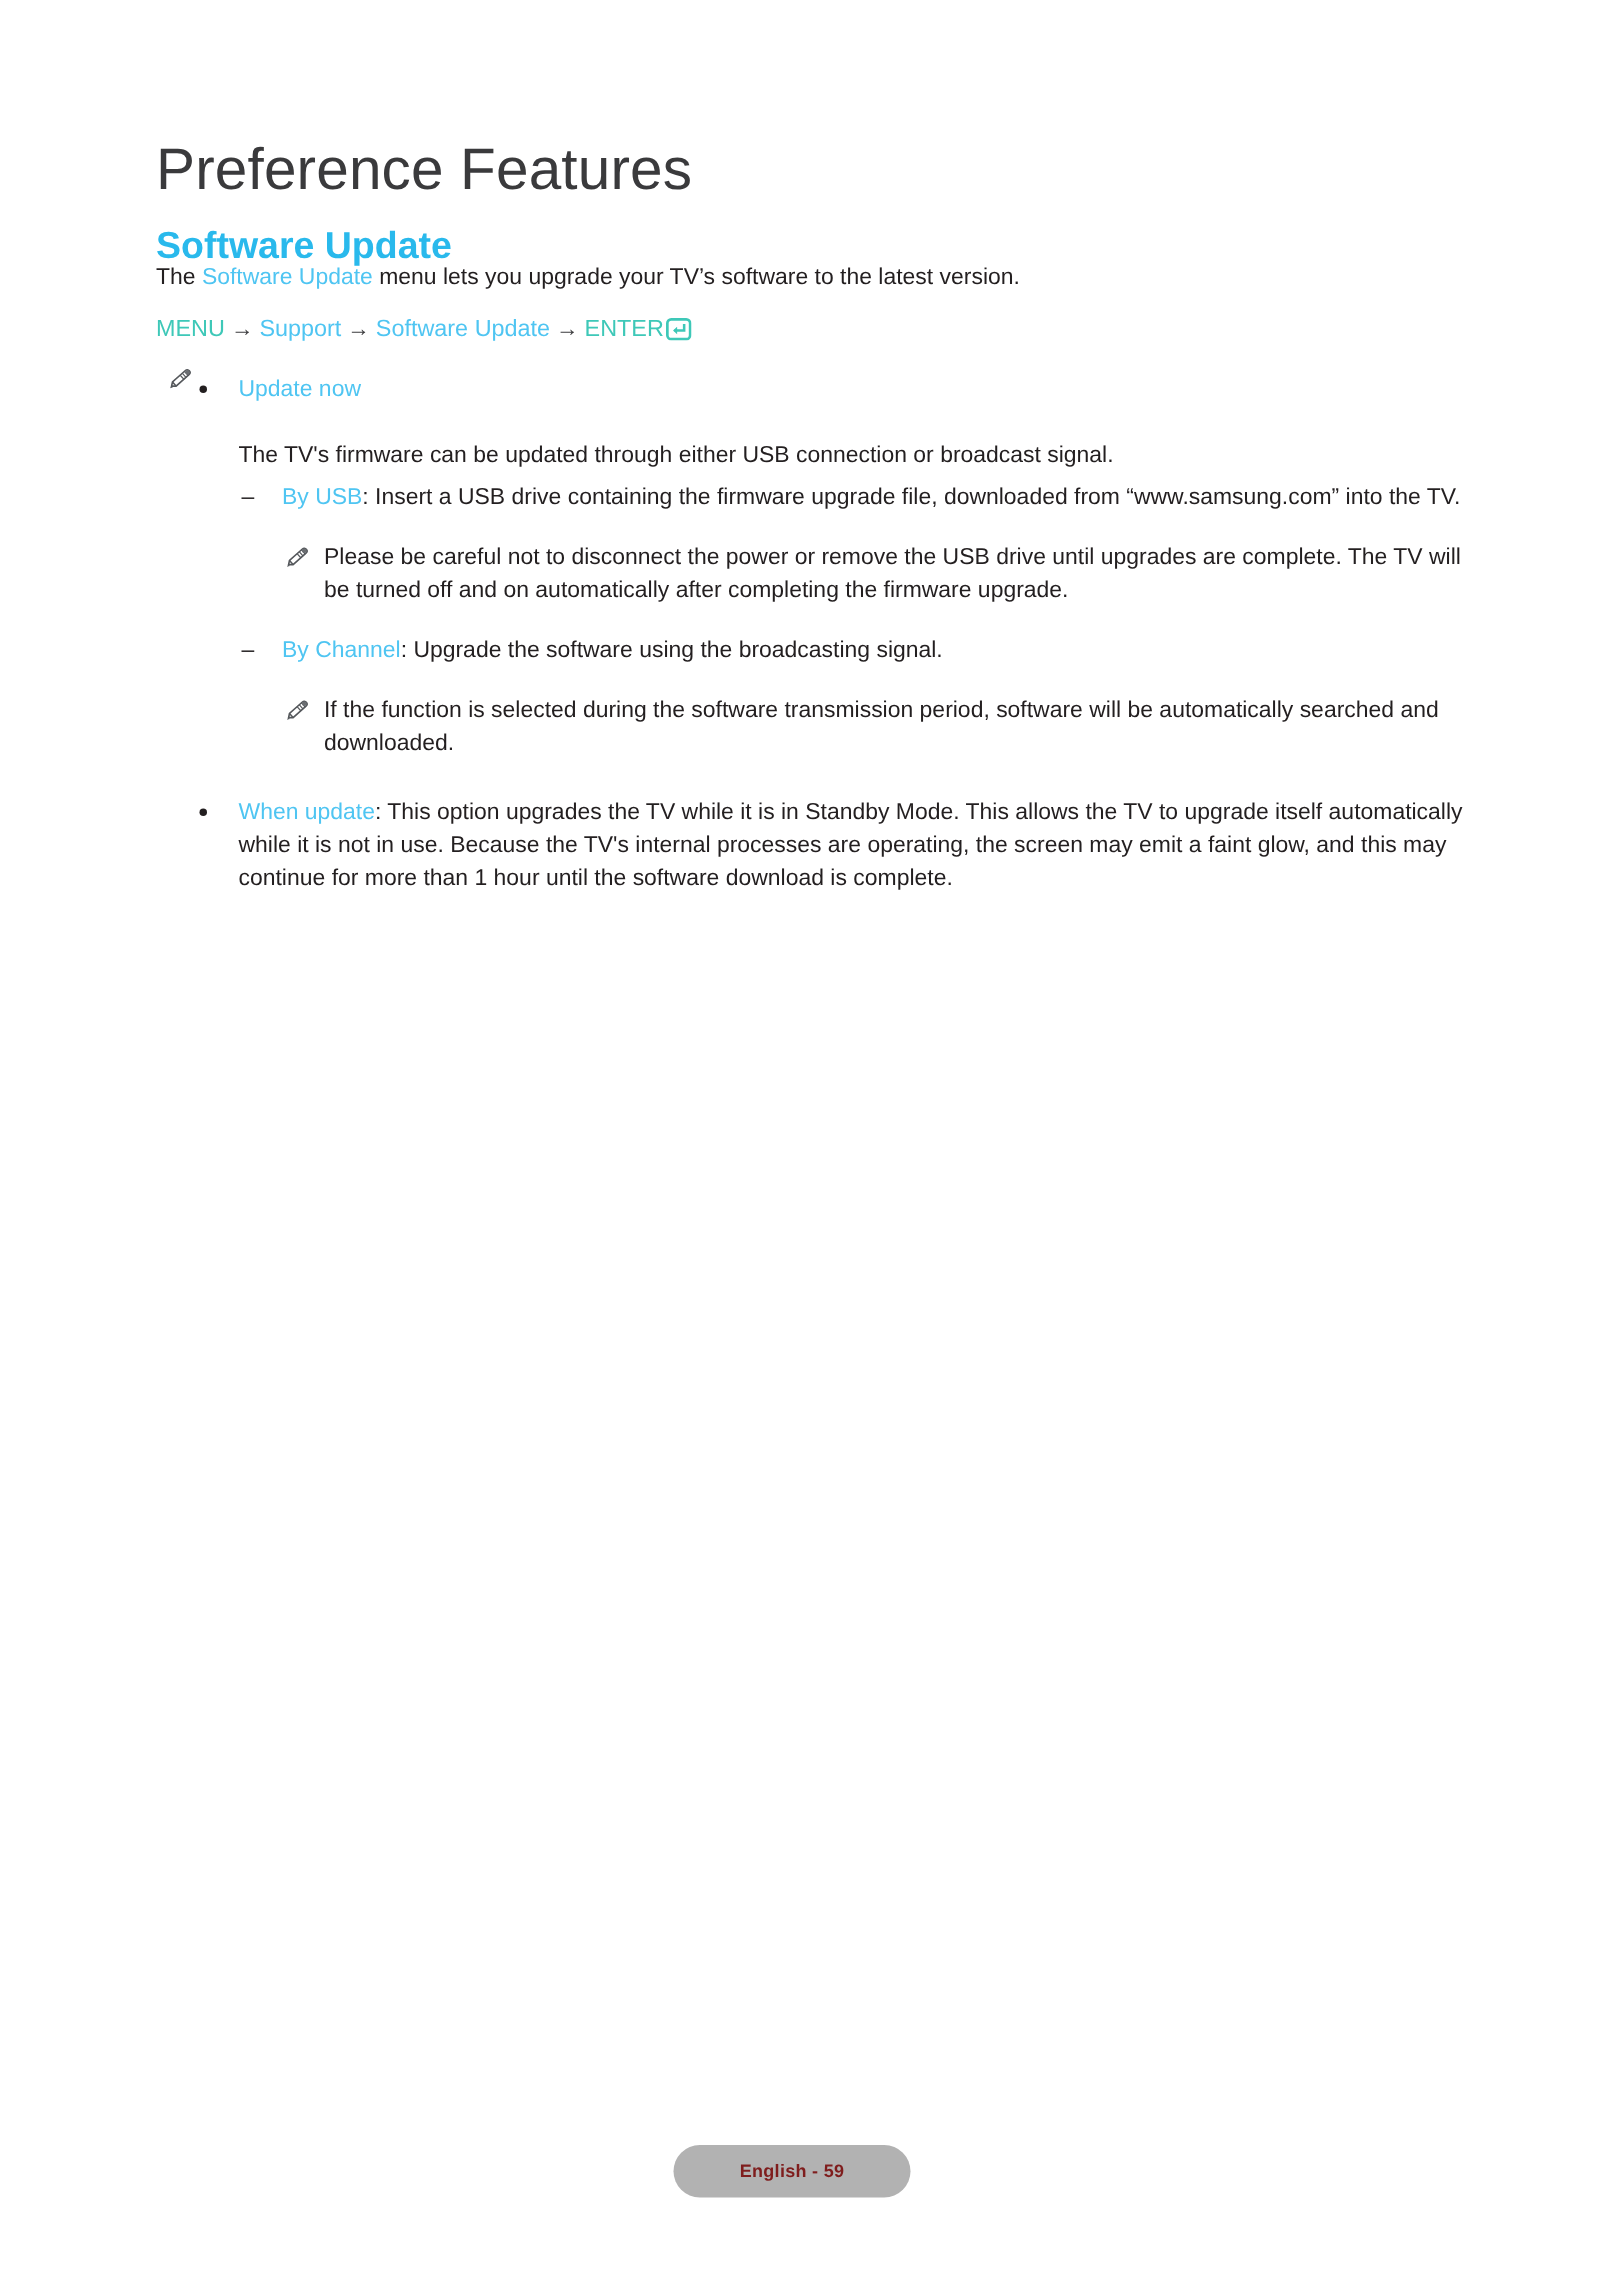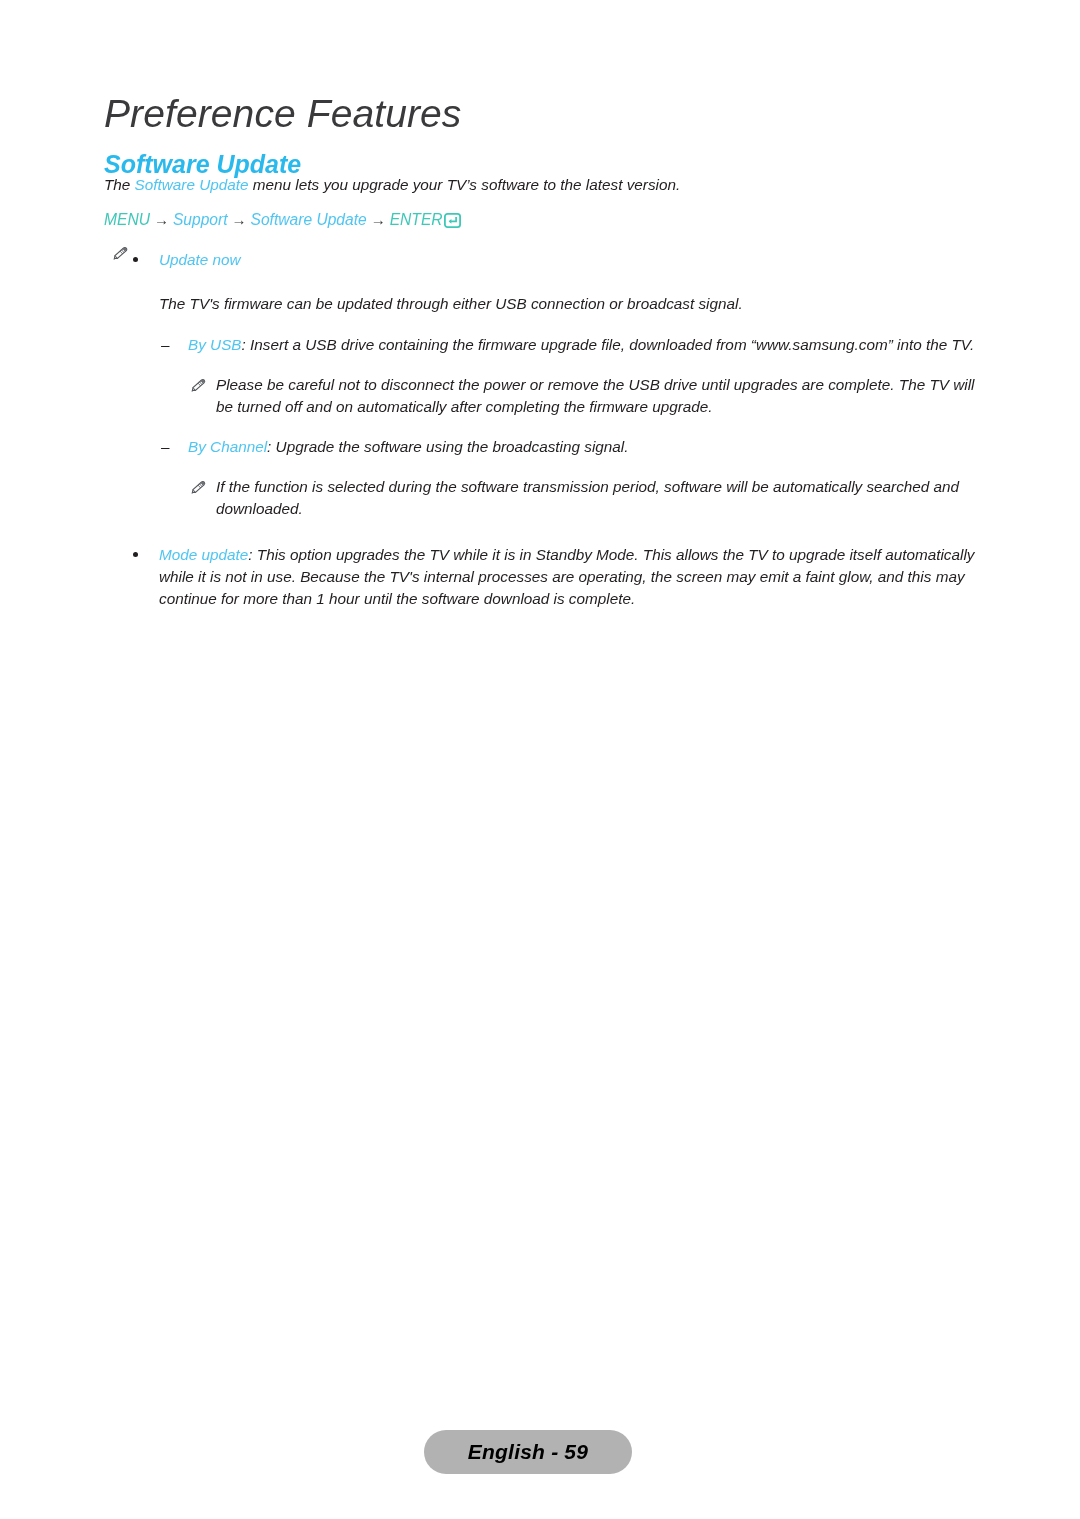--- a/index.html
+++ b/index.html
@@ -16,21 +16,20 @@
     color: #231f20;
     -webkit-font-smoothing: antialiased;
   }
 
   .page {
     position: relative;
     width: 1056px;
     height: 1519px;
     box-sizing: border-box;
     padding: 0;
-    font-style: italic;
   }
 
   
   .chapter-title {
     position: absolute;
     left: 104px;
     top: 68px;
     font-size: 39px;
     font-weight: 300;
     letter-spacing: 0.1px;
@@ -139,38 +138,38 @@
     position: absolute;
     left: 3px;
     top: 0;
     font-size: 15.3px;
     line-height: 22px;
     color: #231f20;
   }
   .dash-l1 { margin-left: 158px; margin-right: 100px; }
 
   
-  .plain-l2 { margin-left: 159px; margin-right: 110px; margin-bottom: 13px; }
+  .plain-l2 { margin-left: 159px; margin-right: 110px; }
 
   .sp-6 { height: 6px; }
   .sp-10 { height: 10px; }
 
   
   .footer {
     position: absolute;
     left: 0;
     right: 0;
     top: 1430px;
     display: flex;
     justify-content: center;
   }
   .page-badge {
     background: #b2b2b2;
-    color: #000000;
-    font-size: 21px;
+    color: #7f1d1d;
+    font-size: 12px;
     font-weight: bold;
     border-radius: 22px;
     padding: 11px 44px 12px 44px;
     letter-spacing: 0.2px;
     line-height: 1;
   }
 </style>
 </head>
 <body>
 
@@ -258,21 +257,21 @@
       <span>If the function is selected during the software transmission period, software will be automatically searched and downloaded.</span>
     </div>
 
     <div class="sp-6"></div>
 
 
     <div class="sp-6"></div>
 
     <div class="row bullet bullet-l1">
       <span class="dot"></span>
-      <span class="kw-blue">Mode update</span><span>: This option upgrades the TV while it is in Standby Mode. This allows the TV to upgrade itself automatically while it is not in use. Because the TV's internal processes are operating, the screen may emit a faint glow, and this may continue for more than 1 hour until the software download is complete.</span>
+      <span class="kw-blue">When update</span><span>: This option upgrades the TV while it is in Standby Mode. This allows the TV to upgrade itself automatically while it is not in use. Because the TV's internal processes are operating, the screen may emit a faint glow, and this may continue for more than 1 hour until the software download is complete.</span>
     </div>
 
   </div>
 
   <div class="footer">
     <div class="page-badge">English - 59</div>
   </div>
 
 </div>
 

